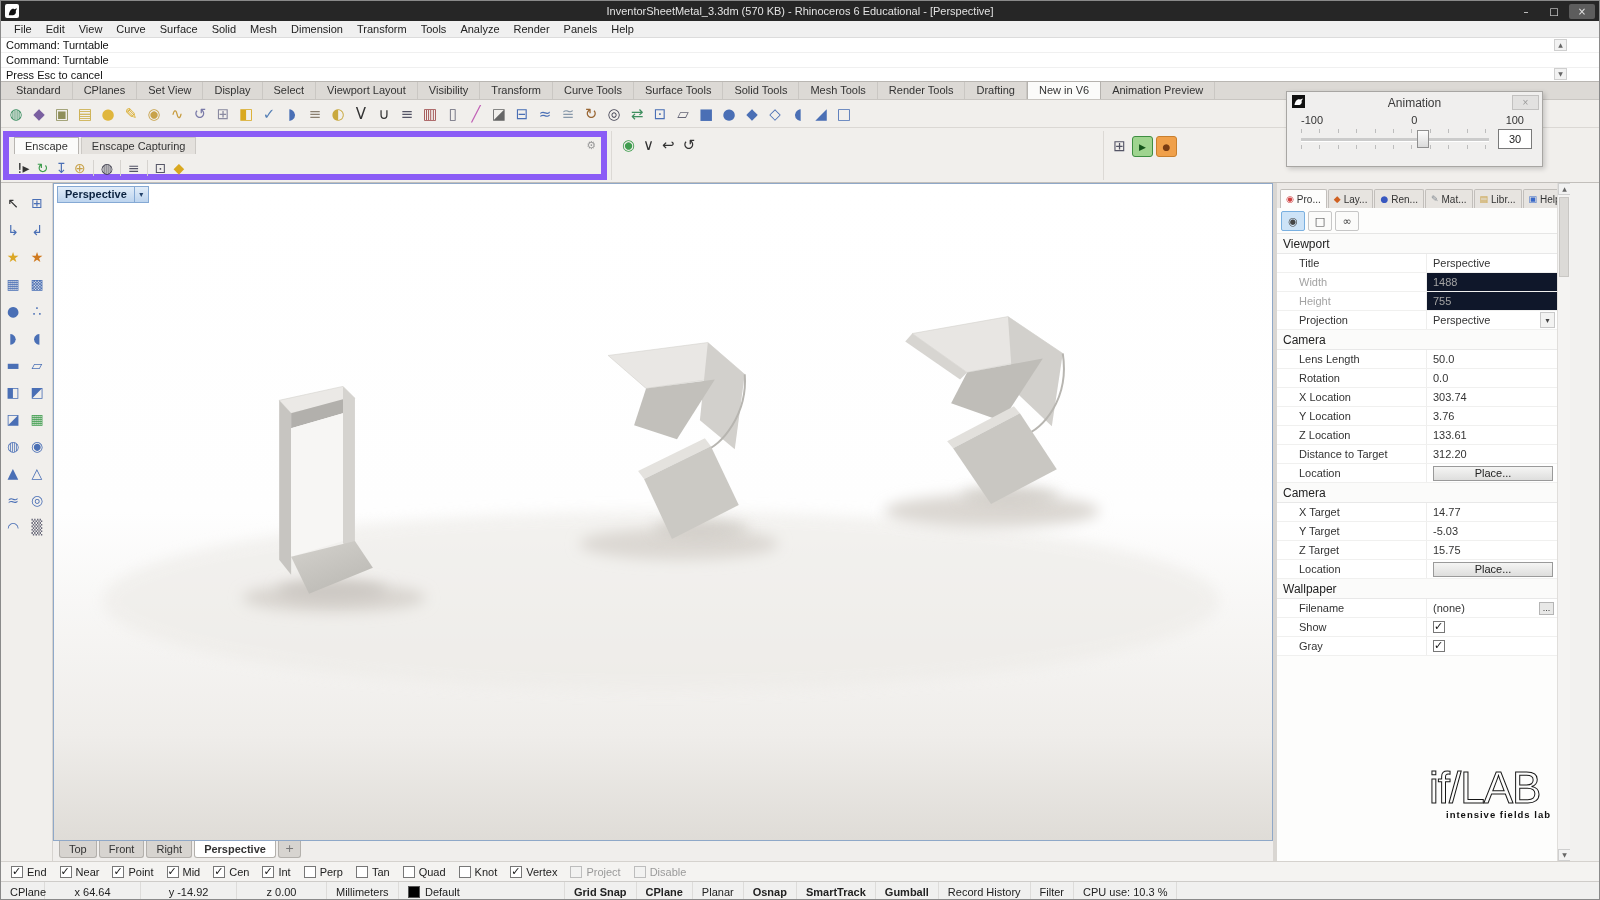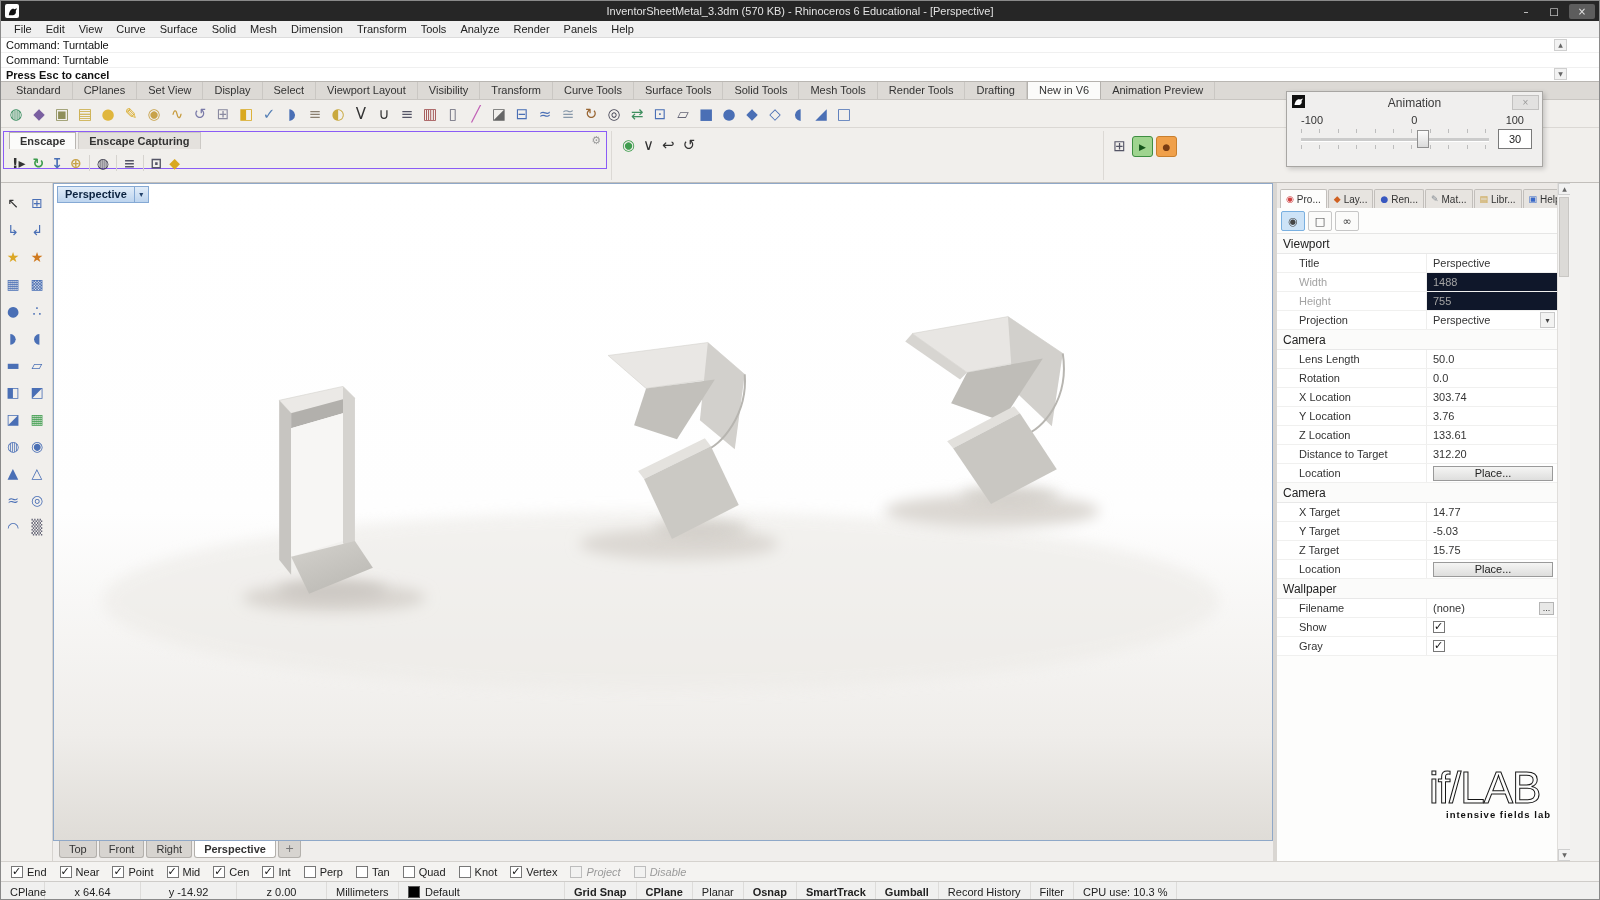--- a/index.html
+++ b/index.html
@@ -12,21 +12,21 @@
   .wtitle{position:absolute;left:0;right:0;text-align:center;color:#e3e3e3;font-size:11px;}
   .wbtns{position:absolute;right:4px;top:0;display:flex;height:20px;align-items:center;gap:2px;}
   .wbtn{width:26px;height:15px;text-align:center;line-height:15px;color:#e6e6e6;font-size:10px;font-family:"DejaVu Sans",sans-serif;}
   .wbtn.close{background:#5d5d5d;border-radius:2px;}
   
   .menubar{position:absolute;left:0;top:20px;width:100%;height:17px;background:#f0f0f0;border-bottom:1px solid #dcdcdc;display:flex;align-items:center;padding-left:6px;box-sizing:border-box;}
   .menuitem{padding:0 7px;font-size:11px;color:#222;}
   
   .cmdarea{position:absolute;left:0;top:37px;width:100%;height:44px;background:#fff;border-bottom:1px solid #b9b6b2;box-sizing:border-box;}
   .cmdline{height:14px;line-height:14px;padding-left:5px;font-size:11px;color:#111;border-bottom:1px solid #f0f0f0;}
-  .cmdline.bold{font-weight:bold;}
+  .cmdline.bold{font-weight:normal;}
   .cmd-scroll{position:absolute;right:32px;top:1px;bottom:1px;width:13px;}
   .sarrow{position:absolute;left:0;width:13px;height:12px;background:#f2f2f2;border:1px solid #cfcfcf;box-sizing:border-box;
     font-size:6px;line-height:10px;text-align:center;color:#666;font-family:"DejaVu Sans",sans-serif;}
   .sarrow.up{top:0;} .sarrow.dn{bottom:0;}
   
   .tabrow{position:absolute;left:0;top:81px;width:100%;height:18px;background:#dcd9d5;border-bottom:1px solid #c8c5c1;display:flex;align-items:flex-end;padding-left:4px;box-sizing:border-box;}
   .ttab{height:17px;line-height:17px;padding:0 11px;font-size:11px;color:#333;border-right:1px solid #cac7c3;}
   .ttab.act{background:#fbfbfa;border:1px solid #b5b2ae;border-bottom:none;}
   
   .toolrow{position:absolute;left:0;top:99px;width:100%;height:28px;background:#f1efec;border-bottom:1px solid #dbd8d4;display:flex;align-items:center;gap:3px;padding-left:5px;box-sizing:border-box;}
@@ -35,21 +35,21 @@
   .ti:nth-child(4){color:#c9a93f}.ti:nth-child(5){color:#e0b63c}.ti:nth-child(6){color:#d9a820}
   .ti:nth-child(7){color:#c8a24a}.ti:nth-child(8){color:#c79b3d}.ti:nth-child(9){color:#7a7aa8}
   .ti:nth-child(10){color:#8a8aa0}.ti:nth-child(11){color:#d9a820}.ti:nth-child(12){color:#557fb5}
   .ti:nth-child(14){color:#8a7f70}.ti:nth-child(15){color:#c9a93f}.ti:nth-child(16){color:#333}
   .ti:nth-child(17){color:#333}.ti:nth-child(18){color:#556}.ti:nth-child(19){color:#9a4444}
   .ti:nth-child(20){color:#667}.ti:nth-child(21){color:#c05fb5}.ti:nth-child(22){color:#666}
   .ti:nth-child(25){color:#8899aa}.ti:nth-child(26){color:#996633}.ti:nth-child(27){color:#445}
   .ti:nth-child(28){color:#3f8f5f}.ti:nth-child(30){color:#667}
   
   .ensrow{position:absolute;left:0;top:127px;width:100%;height:55px;background:#f1efec;border-bottom:1px solid #c2bfbb;box-sizing:border-box;}
-  .ens-group{position:absolute;left:2px;top:3px;width:604px;height:38px;border:1px solid #8b5cf6;background:#f1efec;box-sizing:border-box;font-weight:bold;}
+  .ens-group{position:absolute;left:2px;top:3px;width:604px;height:49px;border:6px solid #8b5cf6;background:#f1efec;box-sizing:border-box;}
   .ens-tabs{height:17px;display:flex;padding-left:5px;position:relative;}
   .etab{height:16px;line-height:16px;padding:0 10px;font-size:11px;color:#333;}
   .etab.act{background:#fbfbfa;border:1px solid #b8b5b1;border-bottom:none;}
   .etab.inact{background:#e4e1dd;border:1px solid #ccc9c5;border-bottom:none;margin-left:2px;}
   .gear{position:absolute;right:5px;top:2px;font-size:11px;color:#999;font-family:"DejaVu Sans",sans-serif;}
   .ens-icons{display:flex;gap:7px;padding:6px 0 0 8px;align-items:center;}
   .ei{font-size:14px;font-family:"DejaVu Sans",sans-serif;}
   .ei:nth-child(1){color:#333}.ei:nth-child(2){color:#3f9d4e}.ei:nth-child(3){color:#4a6fb5}
   .ei:nth-child(4){color:#c8a24a}.ei:nth-child(6){color:#334}.ei:nth-child(8){color:#556}
   .ei:nth-child(10){color:#556}.ei:nth-child(11){color:#d9a820}
@@ -120,21 +120,21 @@
   .cb[data-state="checked"]::after{content:"✓";position:absolute;left:0px;top:-2px;font-size:11px;font-weight:bold;color:#111;}
   .cb[data-state="disabled"]{background:#f2f2f1;border-color:#bdbdbd;}
   .pscroll{position:absolute;left:280px;top:0;bottom:0;width:13px;background:#f4f3f2;border-left:1px solid #e0dedb;}
   .pthumb{position:absolute;left:1px;top:14px;width:10px;height:80px;background:#dcdad7;border:1px solid #c9c7c4;box-sizing:border-box;}
   .prest{position:absolute;left:293px;top:0;bottom:0;width:31px;background:#f2f1ef;}
   .logo{position:absolute;left:148px;top:578px;width:126px;text-align:right;}
   .logo .sub{font-size:9.5px;font-weight:bold;letter-spacing:1px;color:#111;margin-top:-4px;}
   
   .osnaprow{position:absolute;left:0;top:860px;width:100%;height:20px;background:#f4f3f1;border-top:1px solid #d5d2ce;display:flex;align-items:center;gap:13px;padding-left:10px;box-sizing:border-box;}
   .os{display:flex;align-items:center;gap:4px;font-size:11px;color:#222;}
-  .os .cb[data-state="disabled"]+span{color:#9a9a9a;font-style:italic;}
+  .os .cb[data-state="disabled"]+span{color:#9a9a9a;}
   .statusbar{position:absolute;left:0;top:880px;width:100%;height:20px;background:#f0f0ef;border-top:1px solid #ceccc9;display:flex;box-sizing:border-box;}
   .seg{padding:0 9px;border-right:1px solid #dddcda;display:flex;align-items:center;font-size:11px;color:#222;box-sizing:border-box;}
   .seg[data-emph="bold"]{font-weight:bold;}
   .w44{width:44px}.w96{width:96px;justify-content:center}.w90{width:90px;justify-content:center}.w72{width:72px}.w166{width:166px}
   .fill{flex:1;border-right:none;}
   .swatch{width:10px;height:10px;border:1px solid #555;margin-right:5px;display:inline-block;}
 </style>
 </head>
 <body>
 

